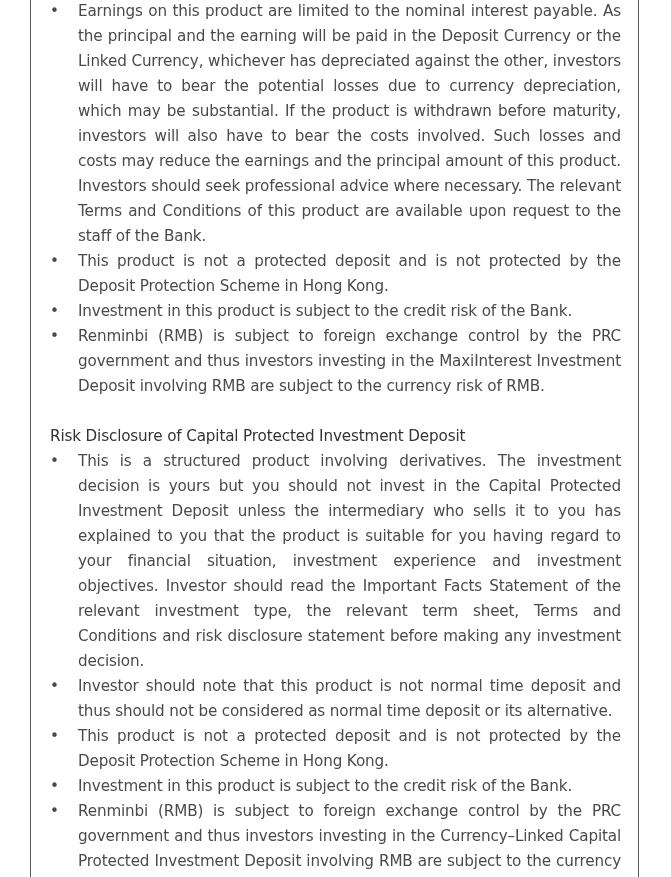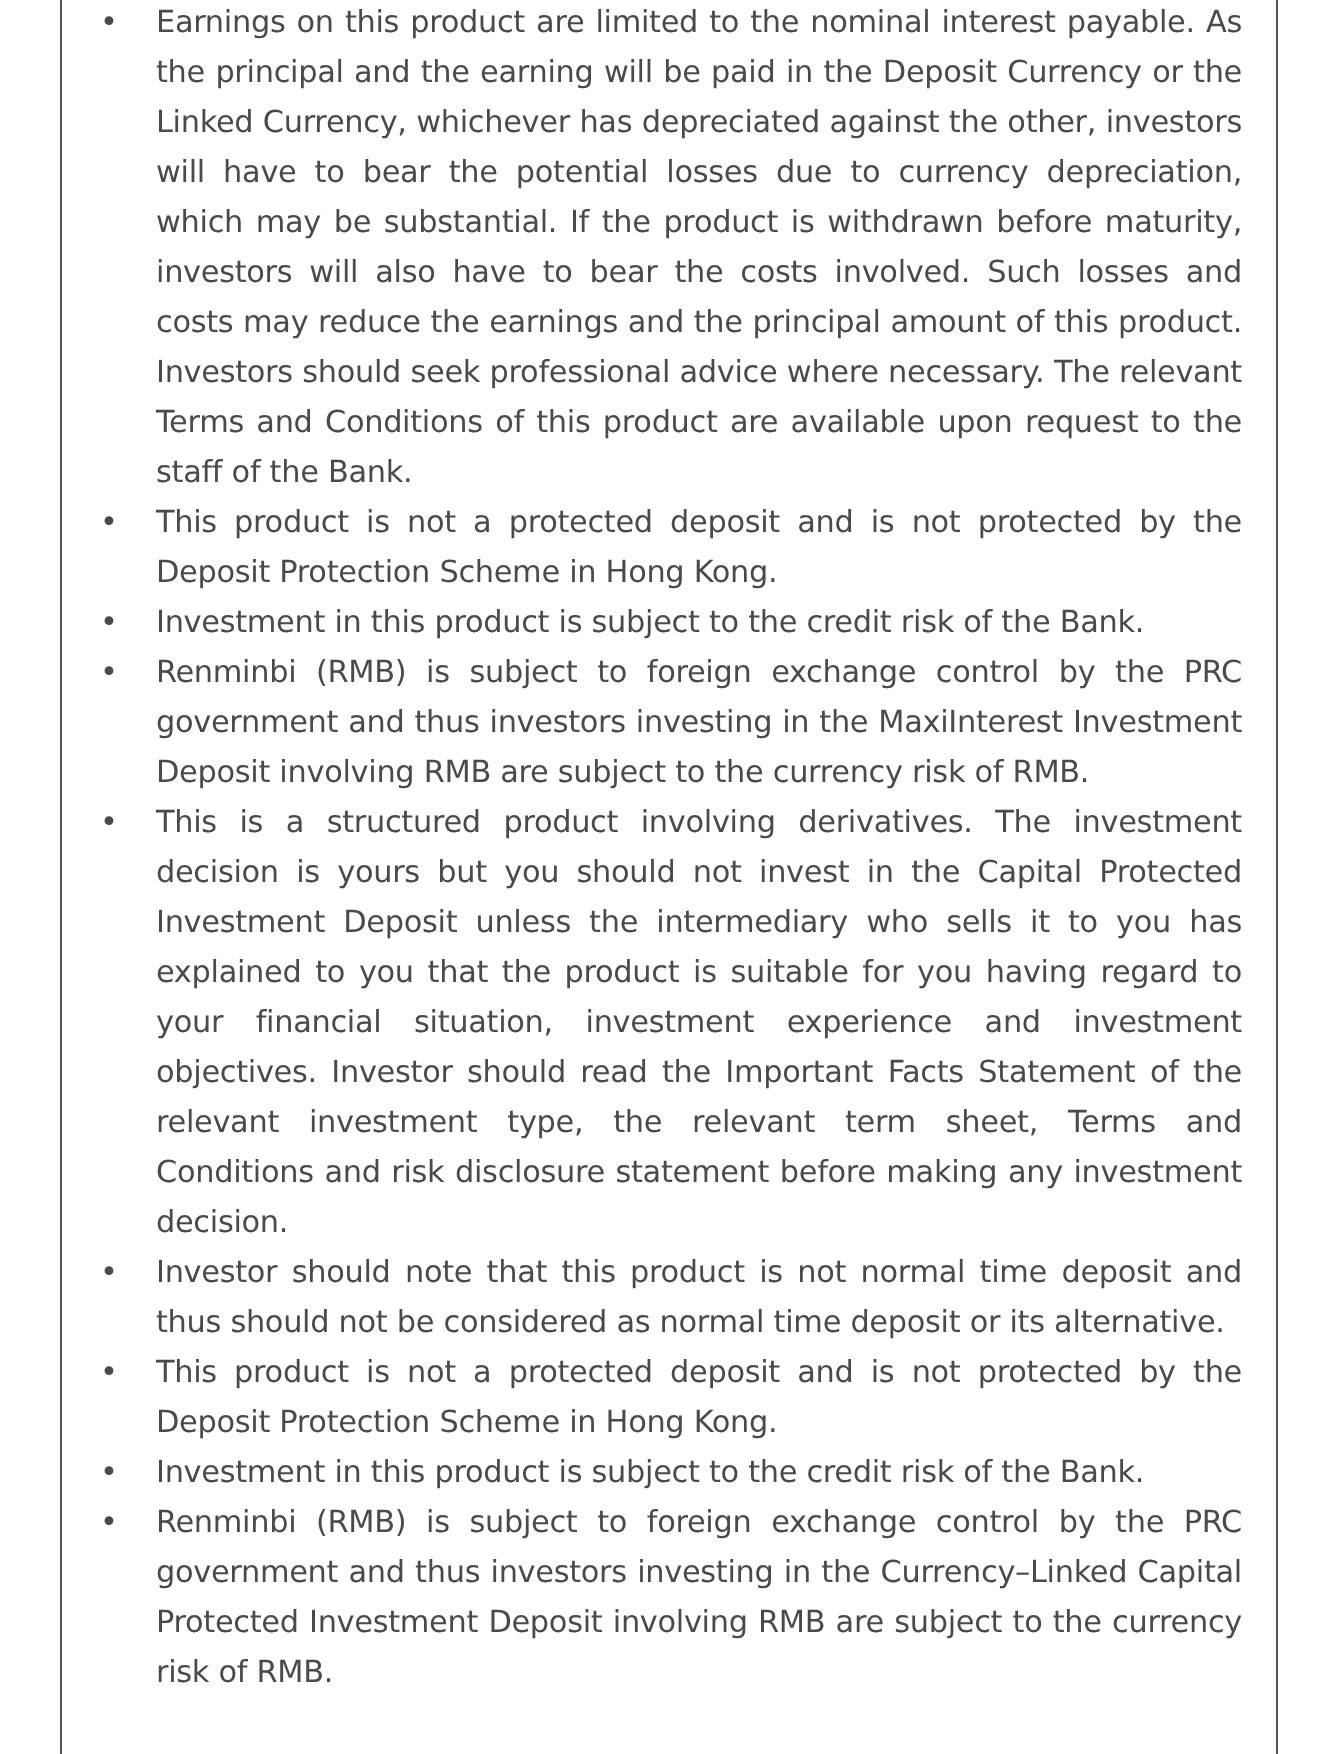--- a/index.html
+++ b/index.html
@@ -38,20 +38,21 @@
     <li>
         <span class="bullet">•</span>
         <span class="txt">Investment in this product is subject to the credit risk of the Bank.</span>
       </li>
     <li>
         <span class="bullet">•</span>
         <span class="txt">Renminbi (RMB) is subject to foreign exchange control by the PRC government and thus investors investing in the MaxiInterest Investment Deposit involving RMB are subject to the currency risk of RMB.</span>
       </li>
   </ul>
 
+  <div class="section-title">Risk Disclosure of Capital Protected Investment Deposit</div>
 
   <ul>
     <li>
         <span class="bullet">•</span>
         <span class="txt">This is a structured product involving derivatives. The investment decision is yours but you should not invest in the Capital Protected Investment Deposit unless the intermediary who sells it to you has explained to you that the product is suitable for you having regard to your financial situation, investment experience and investment objectives. Investor should read the Important Facts Statement of the relevant investment type, the relevant term sheet, Terms and Conditions and risk disclosure statement before making any investment decision.</span>
       </li>
     <li>
         <span class="bullet">•</span>
         <span class="txt">Investor should note that this product is not normal time deposit and thus should not be considered as normal time deposit or its alternative.</span>
       </li>

